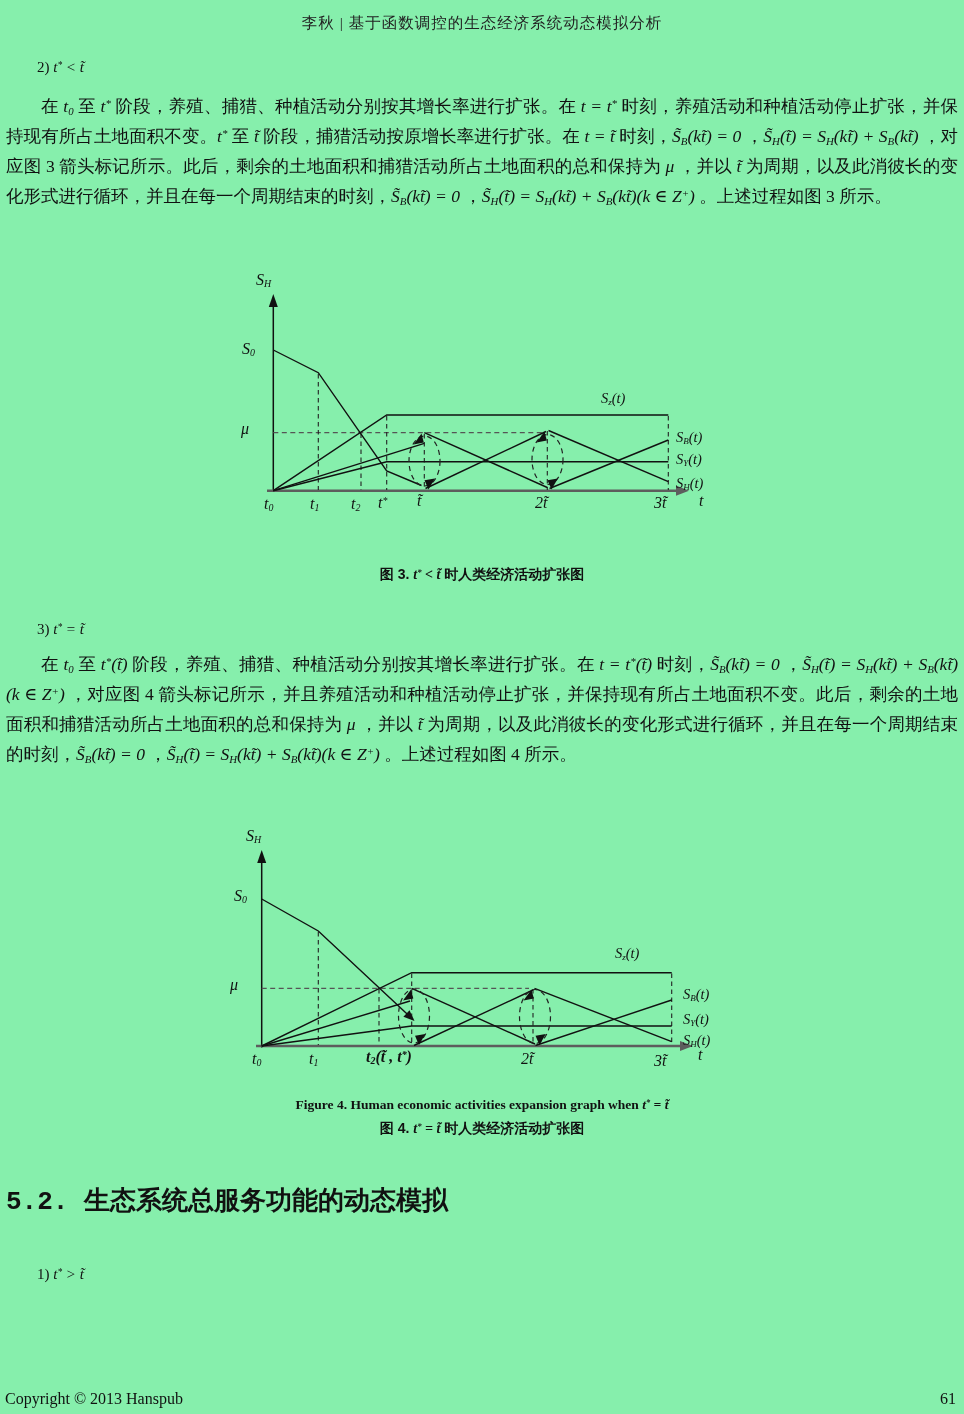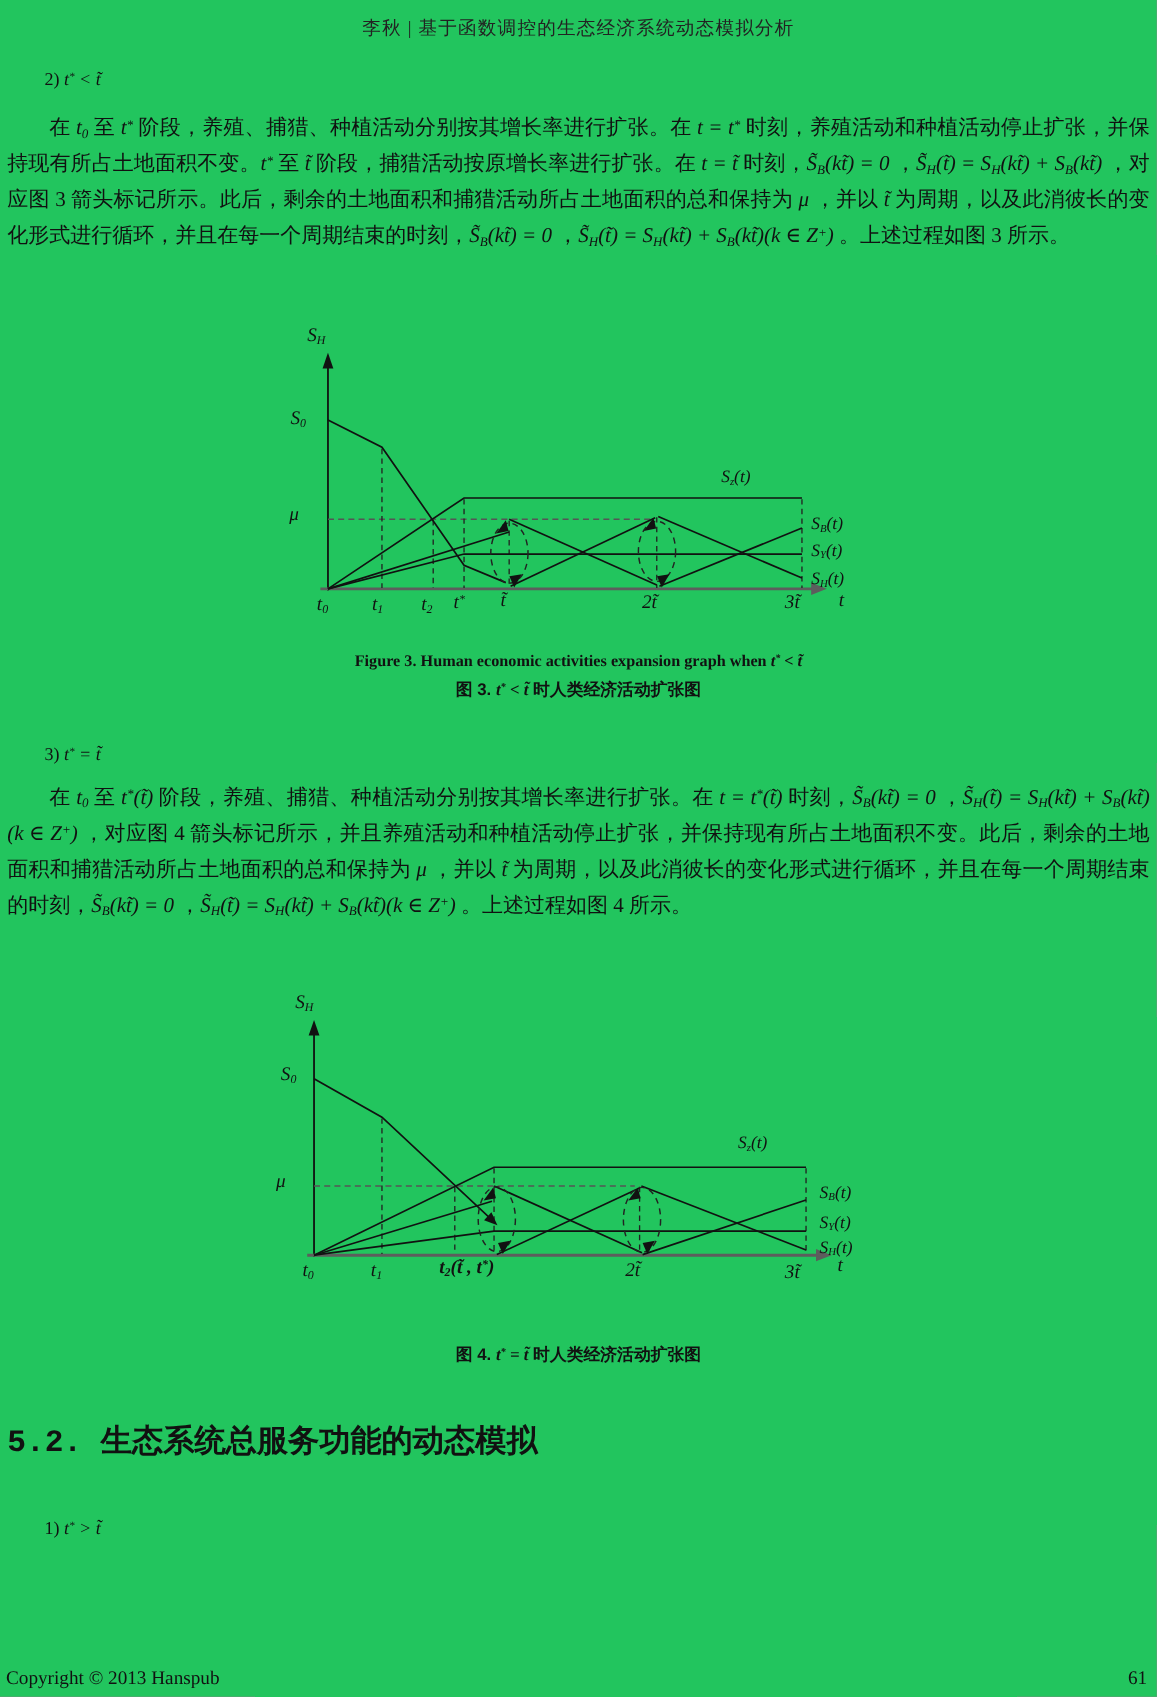--- a/index.html
+++ b/index.html
@@ -1,16 +1,16 @@
 <!DOCTYPE html>
 <html><head>
 <meta charset="utf-8">
 <style>
   html,body{margin:0;padding:0;background:#888;}
-  #page{position:relative;width:964px;height:1414px;background:#22c55e;margin:0 auto;
+  #page{position:relative;width:964px;height:1414px;background:#86efac;margin:0 auto;
         font-family:"Liberation Serif","DejaVu Serif",serif;color:#111;overflow:hidden;}
   .abs{position:absolute;}
   .hdr{left:0;top:13px;width:100%;text-align:center;font-size:15.5px;color:#222;letter-spacing:1px;}
   .item{left:37px;font-size:15px;}
   .para{left:6px;width:952px;font-size:17.5px;line-height:30px;text-align:justify;text-indent:35px;}
   .m{font-style:italic;font-family:"Liberation Serif","DejaVu Serif",serif;}
   sub{font-size:62%;line-height:0;vertical-align:-0.25em;}
   sup{font-size:62%;line-height:0;vertical-align:0.45em;}
   .cap{left:0;width:100%;text-align:center;font-weight:bold;}
   .cap-en{font-size:13.5px;}
@@ -91,21 +91,20 @@
   <span class="flab" style="left:378px;top:494px;"><span class="m">t<sup>*</sup></span></span>
   <span class="flab" style="left:417px;top:492px;"><span class="m">t̃</span></span>
   <span class="flab" style="left:535px;top:494px;"><span class="m">2t̃</span></span>
   <span class="flab" style="left:654px;top:494px;"><span class="m">3t̃</span></span>
   <span class="flab" style="left:699px;top:492px;"><span class="m">t</span></span>
   <span class="flab flab-s" style="left:601px;top:390px;"><span class="m">S<sub>z</sub>(t)</span></span>
   <span class="flab flab-s" style="left:676px;top:429px;"><span class="m">S<sub>B</sub>(t)</span></span>
   <span class="flab flab-s" style="left:676px;top:451px;"><span class="m">S<sub>Y</sub>(t)</span></span>
   <span class="flab flab-s" style="left:676px;top:475px;"><span class="m">S<sub>H</sub>(t)</span></span>
 
-  <div class="abs cap cap-en" style="top:543px;">Figure 3. Human economic activities expansion graph when  <span class="m">t<sup>*</sup> &lt; t̃</span></div>
   <div class="abs cap cap-cn" style="top:566px;">图 3.  <span class="m">t<sup>*</sup> &lt; t̃</span> 时人类经济活动扩张图</div>
 
   <div class="abs item" style="top:621px;">3)  <span class="m">t<sup>*</sup> = t̃</span></div>
   <div class="abs para" style="top:649px;">在 <span class="m">t<sub>0</sub></span> 至 <span class="m">t<sup>*</sup>(t̃)</span> 阶段，养殖、捕猎、种植活动分别按其增长率进行扩张。在 <span class="m">t = t<sup>*</sup>(t̃)</span> 时刻，<span class="m">S̃<sub>B</sub>(kt̃) = 0</span> ，<span class="m">S̃<sub>H</sub>(t̃) = S<sub>H</sub>(kt̃) + S<sub>B</sub>(kt̃)(k ∈ Z<sup>+</sup>)</span> ，对应图 4 箭头标记所示，并且养殖活动和种植活动停止扩张，并保持现有所占土地面积不变。此后，剩余的土地面积和捕猎活动所占土地面积的总和保持为 <span class="m">μ</span> ，并以 <span class="m">t̃</span> 为周期，以及此消彼长的变化形式进行循环，并且在每一个周期结束的时刻，<span class="m">S̃<sub>B</sub>(kt̃) = 0</span> ，<span class="m">S̃<sub>H</sub>(t̃) = S<sub>H</sub>(kt̃) + S<sub>B</sub>(kt̃)(k ∈ Z<sup>+</sup>)</span> 。上述过程如图 4 所示。</div>
 
   <svg class="fig" style="left:230px;top:826px;width:480px;height:252px;" viewBox="230 826 480 252">
     <g>
       <line class="ax" x1="261.7" y1="1047.5" x2="261.7" y2="859"></line>
       <polygon class="ah" points="261.7,850 257.2,863 266.2,863"></polygon>
     </g>
@@ -151,20 +150,21 @@
   <span class="flab" style="left:309px;top:1050px;"><span class="m">t<sub>1</sub></span></span>
   <span class="flab" style="left:366px;top:1048px;font-weight:bold;"><span class="m">t<sub>2</sub>(t̃ , t<sup>*</sup>)</span></span>
   <span class="flab" style="left:521px;top:1050px;"><span class="m">2t̃</span></span>
   <span class="flab" style="left:654px;top:1052px;"><span class="m">3t̃</span></span>
   <span class="flab" style="left:698px;top:1046px;"><span class="m">t</span></span>
   <span class="flab flab-s" style="left:615px;top:945px;"><span class="m">S<sub>z</sub>(t)</span></span>
   <span class="flab flab-s" style="left:683px;top:986px;"><span class="m">S<sub>B</sub>(t)</span></span>
   <span class="flab flab-s" style="left:683px;top:1011px;"><span class="m">S<sub>Y</sub>(t)</span></span>
   <span class="flab flab-s" style="left:683px;top:1032px;"><span class="m">S<sub>H</sub>(t)</span></span>
 
+  <div class="abs cap cap-en" style="top:1097px;">Figure 4. Human economic activities expansion graph when  <span class="m">t<sup>*</sup> = t̃</span></div>
   <div class="abs cap cap-cn" style="top:1120px;">图 4.  <span class="m">t<sup>*</sup> = t̃</span> 时人类经济活动扩张图</div>
 
   <div class="abs h52" style="top:1183px;">5.2. 生态系统总服务功能的动态模拟</div>
   <div class="abs item" style="top:1266px;">1)  <span class="m">t<sup>*</sup> &gt; t̃</span></div>
 
   <span class="abs ftr" style="left:5px;">Copyright © 2013 Hanspub</span>
   <span class="abs ftr" style="right:8px;">61</span>
 
 </div>
 

